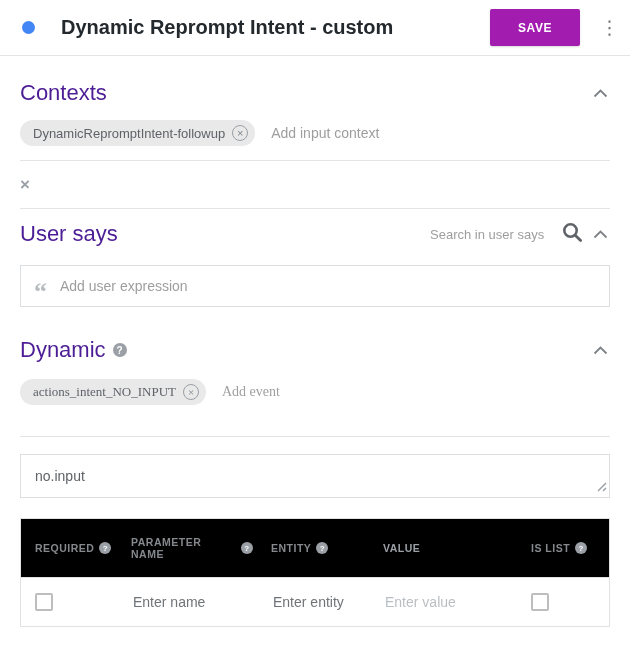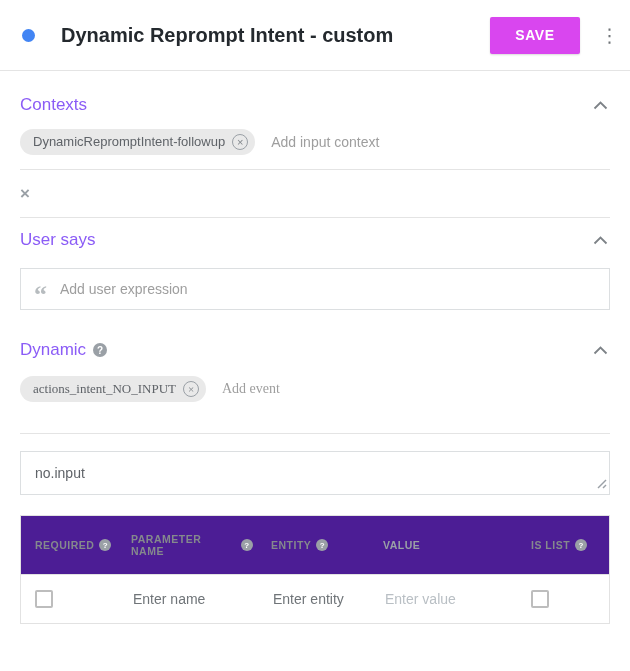--- a/index.html
+++ b/index.html
@@ -7,49 +7,49 @@
   body {
     width:630px; height:671px; overflow:hidden;
     background:#ffffff;
     font-family:"Liberation Sans", sans-serif;
     color:#212121;
   }
 
   
   header {
     display:flex; align-items:center;
-    height:71px; padding:0 16px 0 22px;
+    height:56px; padding:0 16px 0 22px;
     border-bottom:1px solid #e4e4e4;
   }
   .dot { width:13px; height:13px; border-radius:50%; background:#4285f4; margin-right:26px; flex:none; }
   .title { flex:1; font-size:20px; font-weight:600; color:#24292e; white-space:nowrap; overflow:hidden; }
   .save-btn {
     border:none; cursor:pointer;
-    background:#d946ef; color:#fff;
-    font-family:inherit; font-size:14px; font-weight:600; letter-spacing:0.6px;
+    background:#a21caf; color:#fff;
+    font-family:inherit; font-size:12px; font-weight:600; letter-spacing:0.6px;
     width:90px; height:37px; border-radius:2px;
     box-shadow:0 1px 2px rgba(0,0,0,.15);
   }
   .kebab { margin-left:20px; font-size:19px; color:#6f7478; cursor:pointer; width:14px; text-align:center; }
 
   
   .wrap { padding:0 20px; }
   .sec-head { display:flex; align-items:center; }
-  h2 { margin:0; font-size:17px; font-weight:400; color:#8b5cf6; }
+  h2 { margin:0; font-size:22px; font-weight:400; color:#4c1d95; }
   .spacer { flex:1; }
   .chevron { flex:none; cursor:pointer; padding:2px; }
   .chevron svg { display:block; }
 
   .underline-row {
     display:flex; align-items:center;
     border-bottom:1px solid #e4e4e4;
   }
 
   .chip {
-    display:inline-flex; align-items:flex-start;
+    display:inline-flex; align-items:center;
     background:#e9e9e9; border-radius:15px;
     padding:5px 7px 5px 13px;
     font-size:13px; color:#5f6368; white-space:nowrap;
   }
   .chip-x {
     width:16px; height:16px; margin-left:7px;
     border:1px solid #9aa0a6; border-radius:50%;
     display:flex; align-items:center; justify-content:center;
     font-size:11px; line-height:1; color:#80868b; cursor:pointer;
   }
@@ -104,21 +104,21 @@
   }
   .resize-handle { position:absolute; right:2px; bottom:2px; cursor:nwse-resize; }
 
   
   .param-table { margin:20px 20px 0; border:1px solid #e2e2e2; }
   .t-row {
     display:grid;
     grid-template-columns:96px 140px 112px 1fr 92px;
     align-items:center;
   }
-  .t-head { background:#4c1d95; border-bottom:1px solid #e2e2e2; }
+  .t-head { background:#000000; border-bottom:1px solid #e2e2e2; }
   .th {
     display:flex; align-items:center;
     padding:17px 4px 17px 14px;
     font-size:10.5px; font-weight:700; letter-spacing:0.5px;
     color:#85898d; text-transform:uppercase;
   }
   .th .help { width:12px; height:12px; font-size:8px; margin-left:5px; }
   .th-value { color:#9aa0a6; }
   .td { padding:15px 4px 15px 14px; }
   .checkbox {
@@ -161,20 +161,29 @@
 
   <div class="underline-row output-row">
     <span class="x-clear">×</span>
   </div>
 </section>
 
 <section class="wrap">
   <div class="sec-head usersays-head">
     <h2>User says</h2>
     <span class="spacer"></span>
+    <span class="search-box">
+      <input type="text" placeholder="Search in user says" style="">
+      <span class="search-icon">
+        <svg width="21" height="21" viewBox="0 0 21 21">
+          <circle cx="8.5" cy="8.5" r="6.2" fill="none" stroke="#5f6368" stroke-width="2.6"></circle>
+          <line x1="13.2" y1="13.2" x2="18.6" y2="18.6" stroke="#5f6368" stroke-width="2.8" stroke-linecap="round"></line>
+        </svg>
+      </span>
+    </span>
     <span class="chevron">
       <svg width="15" height="9" viewBox="0 0 15 9">
           <polyline points="1.5,7.5 7.5,1.5 13.5,7.5" fill="none" stroke="#7d8287" stroke-width="1.8"></polyline>
         </svg>
     </span>
   </div>
 
   <div class="expr-box">
     <span class="quote-icon">“</span>
     <input type="text" placeholder="Add user expression" style="">

